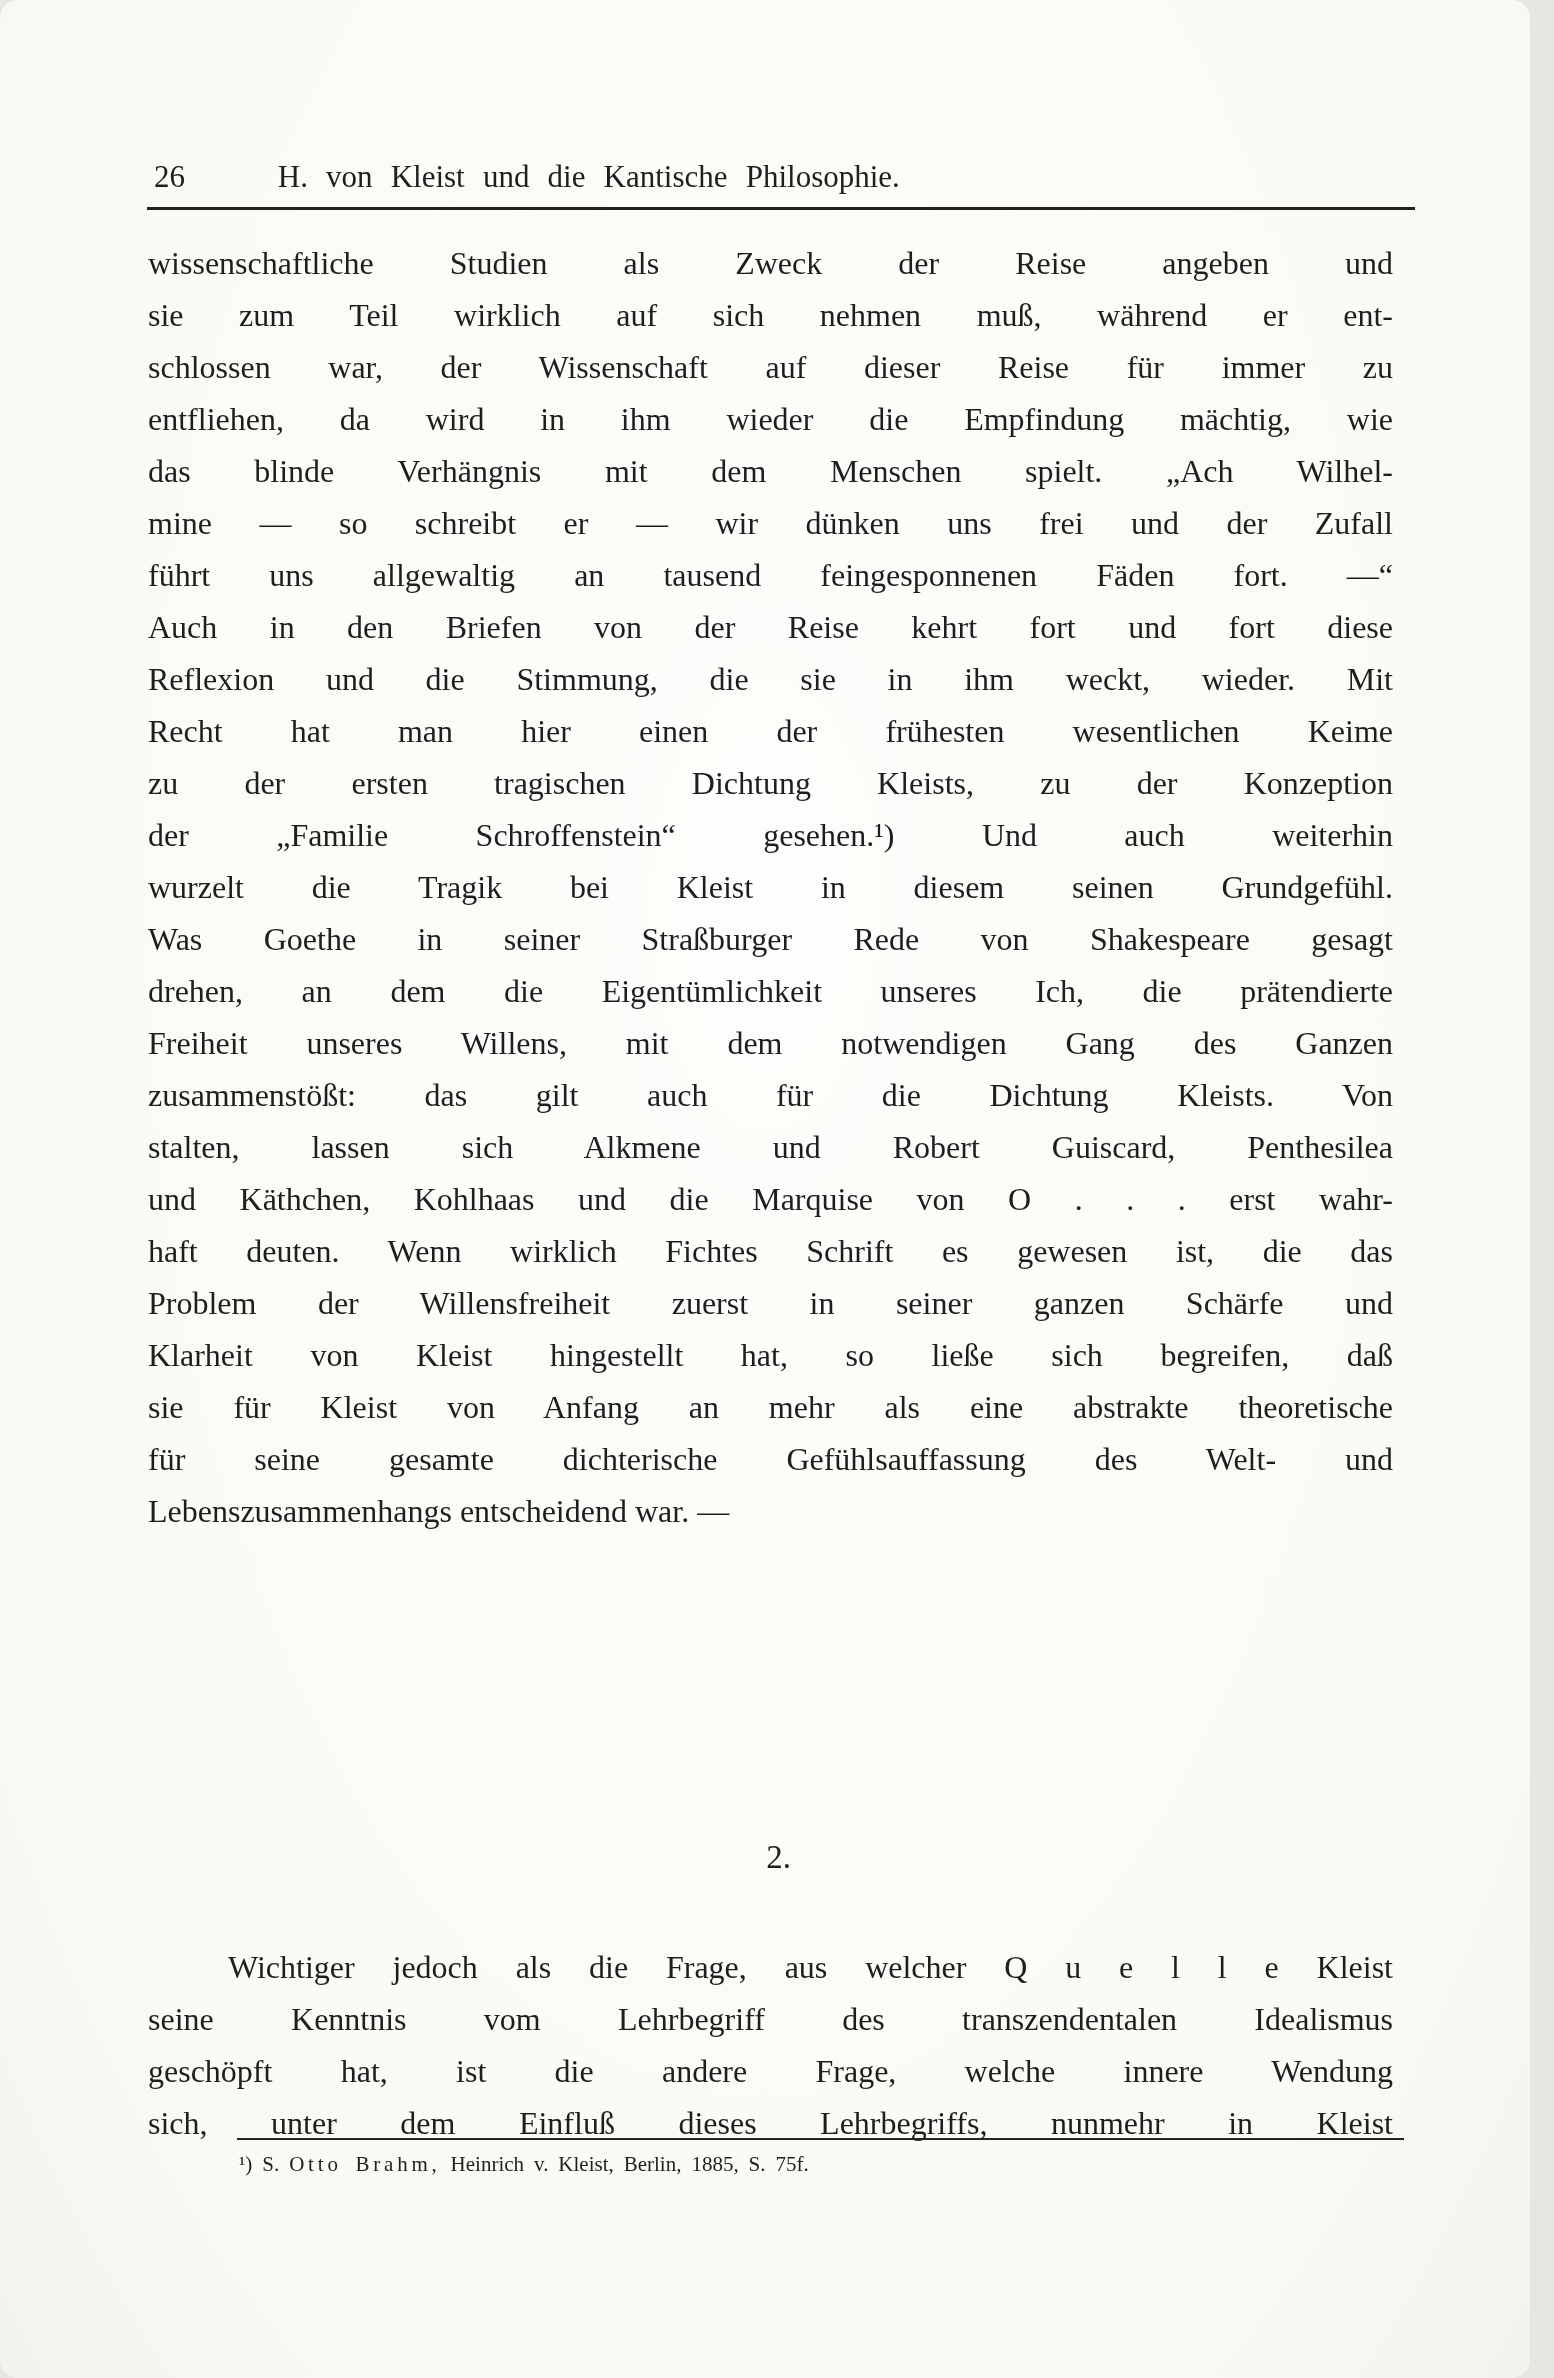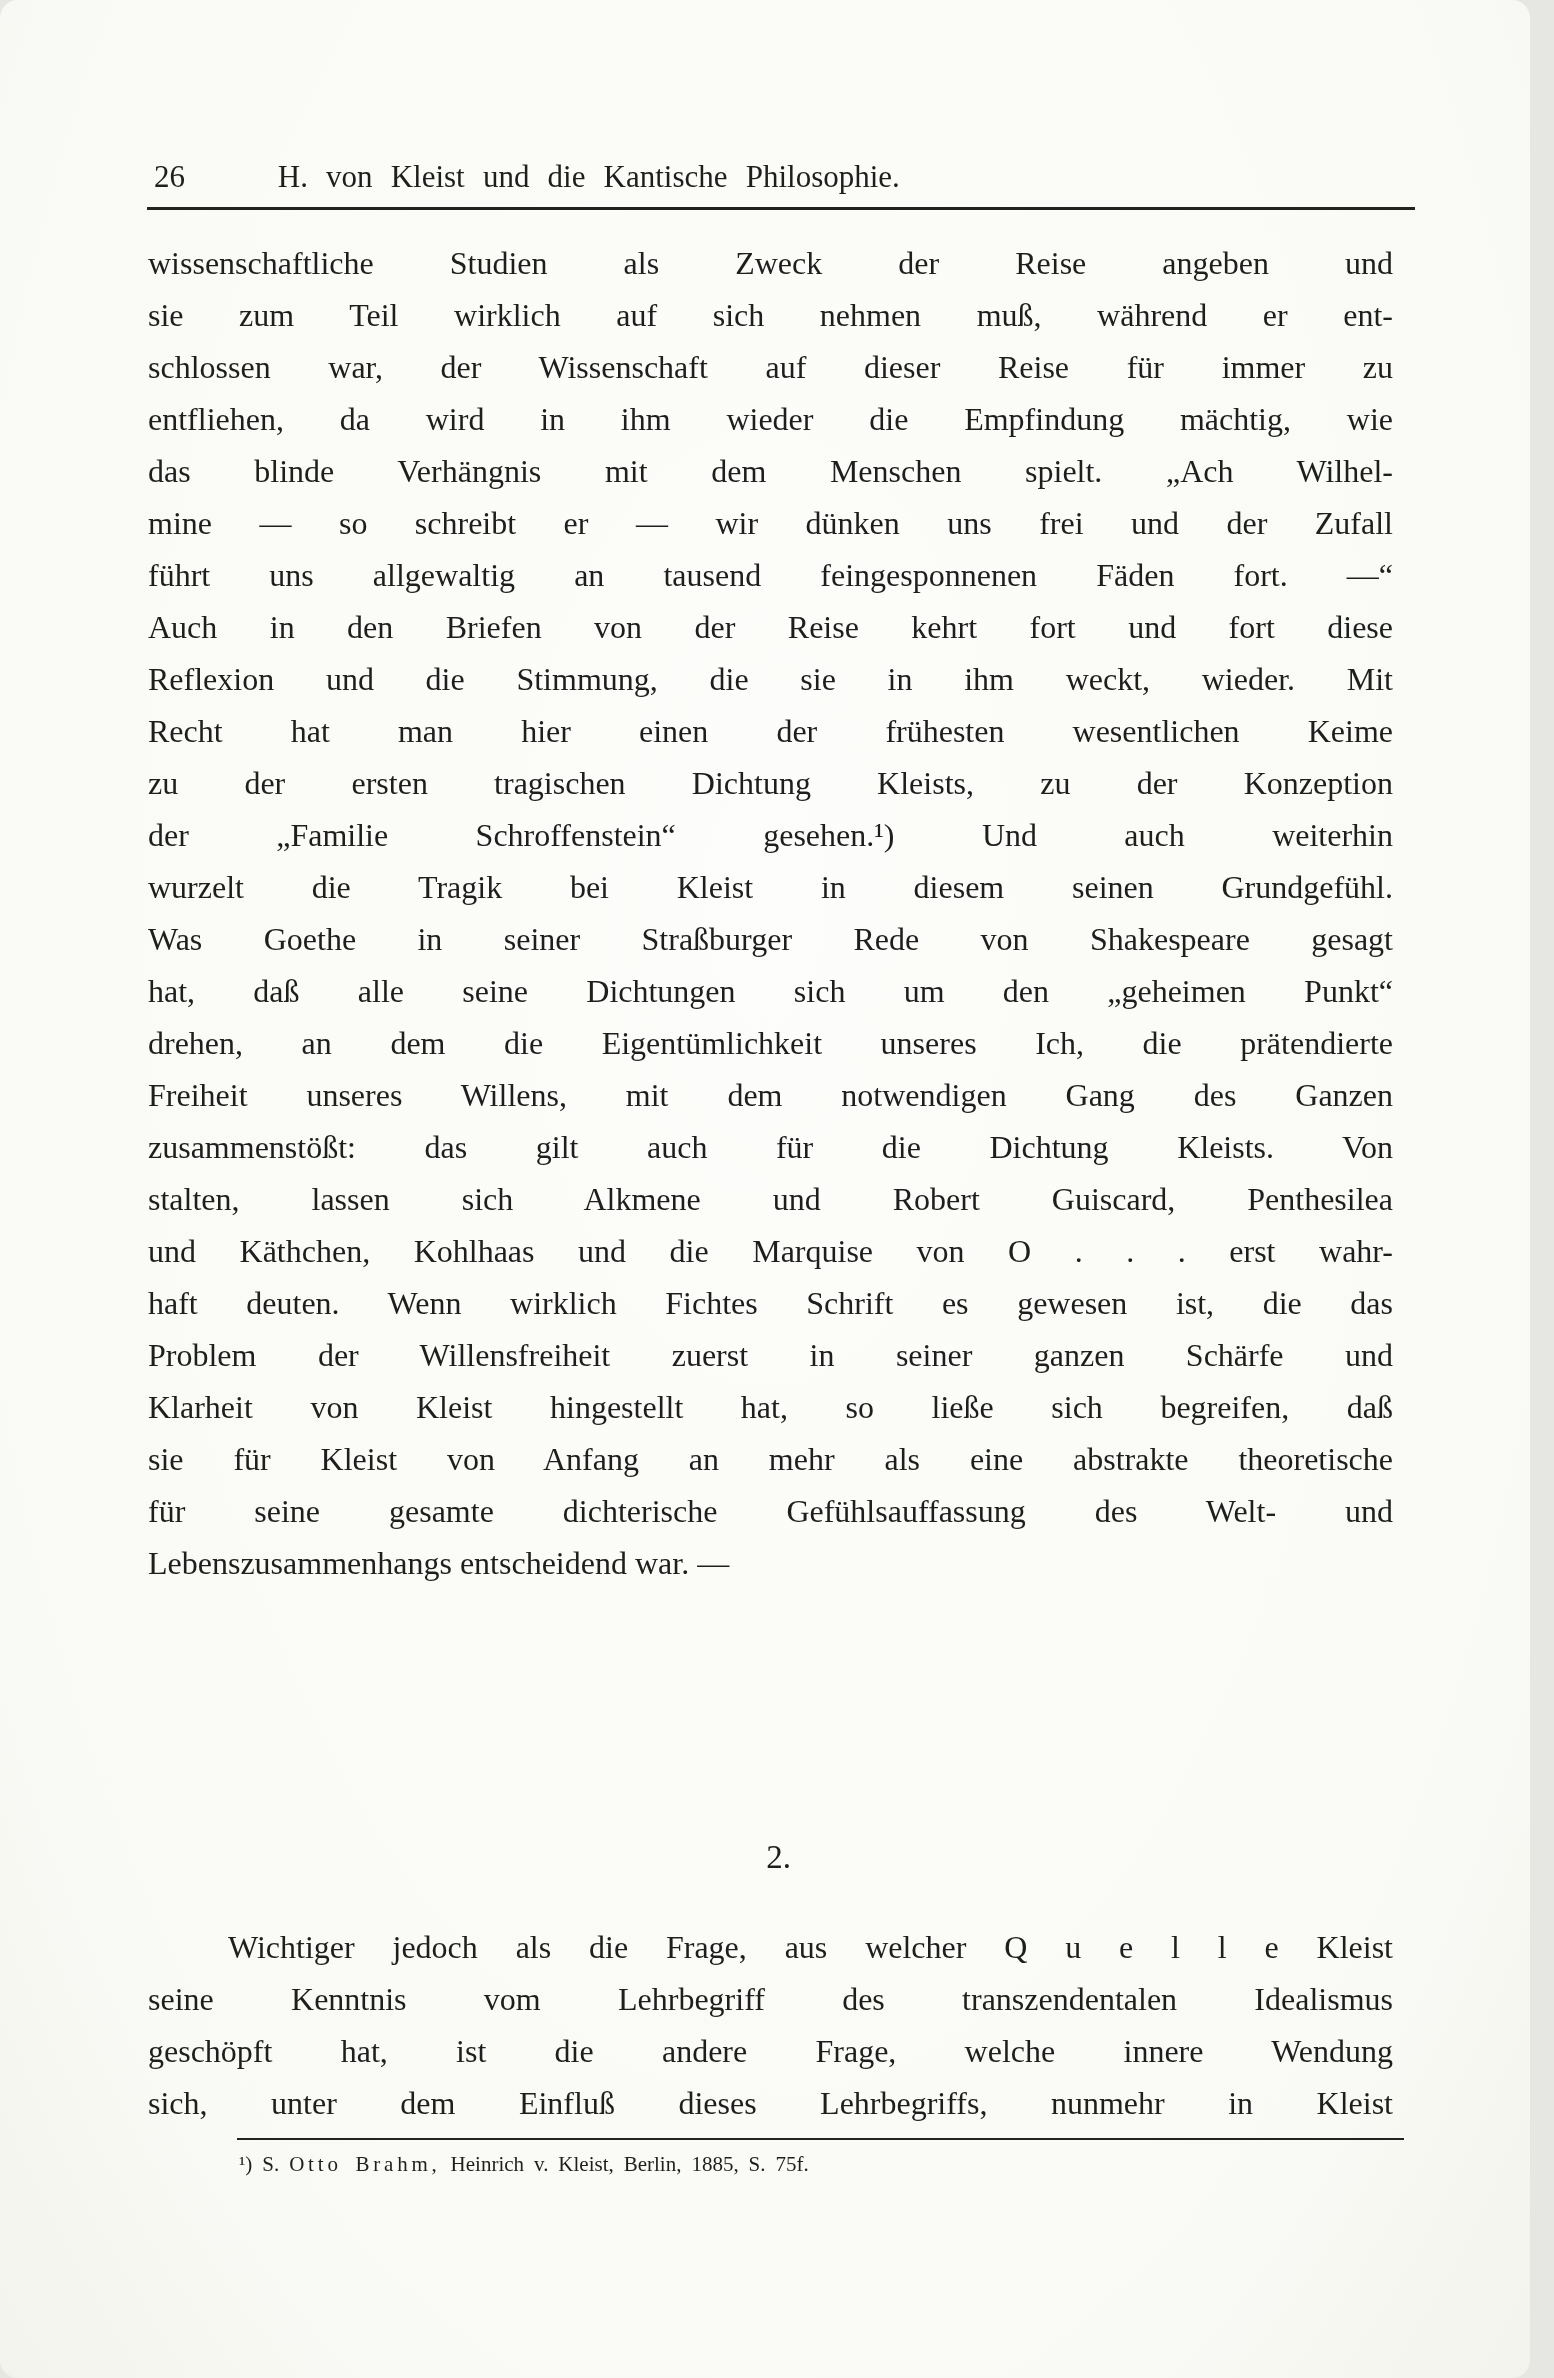--- a/index.html
+++ b/index.html
@@ -45,21 +45,21 @@
   }
   .para1 { top: 237px; }
   .para2 { top: 1921px; }
 
   .line {
     text-align: justify;
     text-align-last: justify;
     line-height: 52px;
   }
   .para1 .line:last-child { text-align-last: left; }
-  .para2 .line:first-child { text-indent: 80px; }
+  .para2 .line:first-child { text-indent: 80px; margin-top: 20px; }
 
   .section-heading {
     position: absolute;
     top: 1839px;
     left: 156px;
     width: 1245px;
     text-align: center;
     font-size: 33px;
   }
 
@@ -104,21 +104,20 @@
       <div class="line">das blinde Verhängnis mit dem Menschen spielt. „Ach Wilhel-</div>
       <div class="line">mine — so schreibt er — wir dünken uns frei und der Zufall</div>
       <div class="line">führt uns allgewaltig an tausend feingesponnenen Fäden fort. —“</div>
       <div class="line">Auch in den Briefen von der Reise kehrt fort und fort diese</div>
       <div class="line">Reflexion und die Stimmung, die sie in ihm weckt, wieder. Mit</div>
       <div class="line">Recht hat man hier einen der frühesten wesentlichen Keime</div>
       <div class="line">zu der ersten tragischen Dichtung Kleists, zu der Konzeption</div>
       <div class="line">der „Familie Schroffenstein“ gesehen.¹) Und auch weiterhin</div>
       <div class="line">wurzelt die Tragik bei Kleist in diesem seinen Grundgefühl.</div>
       <div class="line">Was Goethe in seiner Straßburger Rede von Shakespeare gesagt</div>
-      <div class="line">hat, daß alle seine Dichtungen sich um den „geheimen Punkt“</div>
       <div class="line">drehen, an dem die Eigentümlichkeit unseres Ich, die prätendierte</div>
       <div class="line">Freiheit unseres Willens, mit dem notwendigen Gang des Ganzen</div>
       <div class="line">zusammenstößt: das gilt auch für die Dichtung Kleists. Von</div>
       <div class="line">stalten, lassen sich Alkmene und Robert Guiscard, Penthesilea</div>
       <div class="line">und Käthchen, Kohlhaas und die Marquise von O . . . erst wahr-</div>
       <div class="line">haft deuten. Wenn wirklich Fichtes Schrift es gewesen ist, die das</div>
       <div class="line">Problem der Willensfreiheit zuerst in seiner ganzen Schärfe und</div>
       <div class="line">Klarheit von Kleist hingestellt hat, so ließe sich begreifen, daß</div>
       <div class="line">sie für Kleist von Anfang an mehr als eine abstrakte theoretische</div>
       <div class="line">für seine gesamte dichterische Gefühlsauffassung des Welt- und</div>

